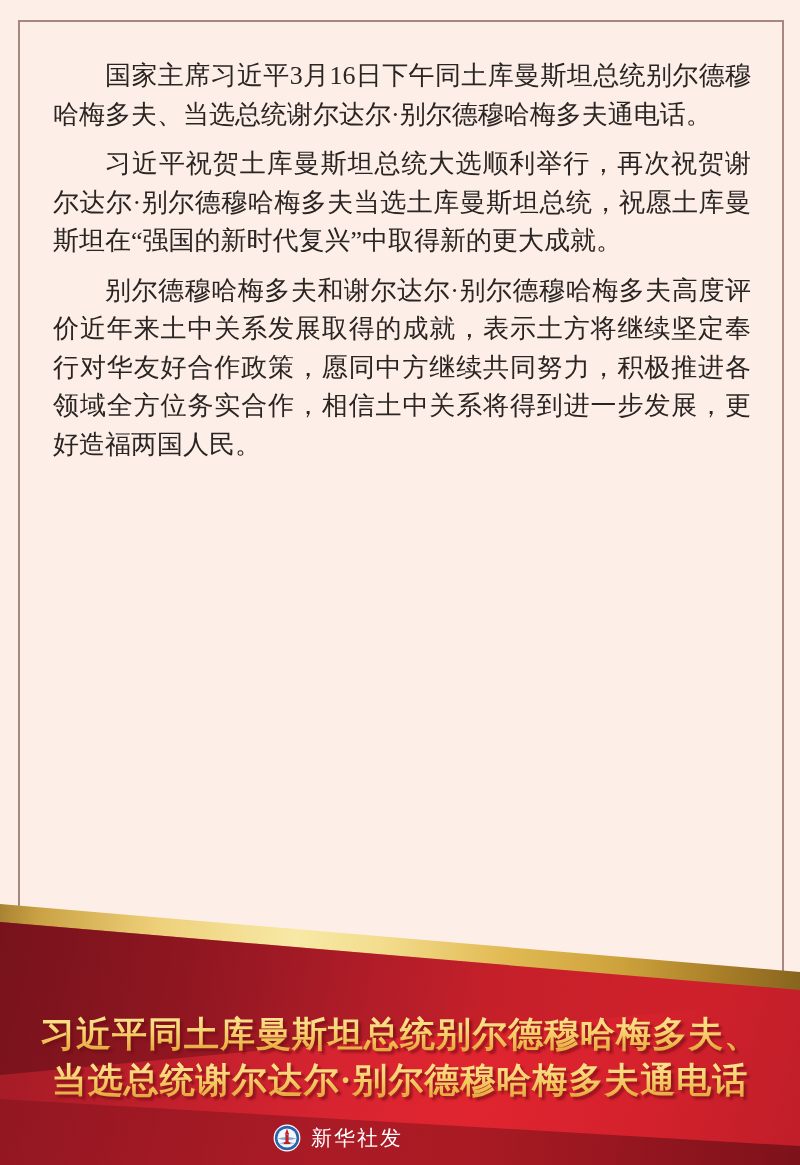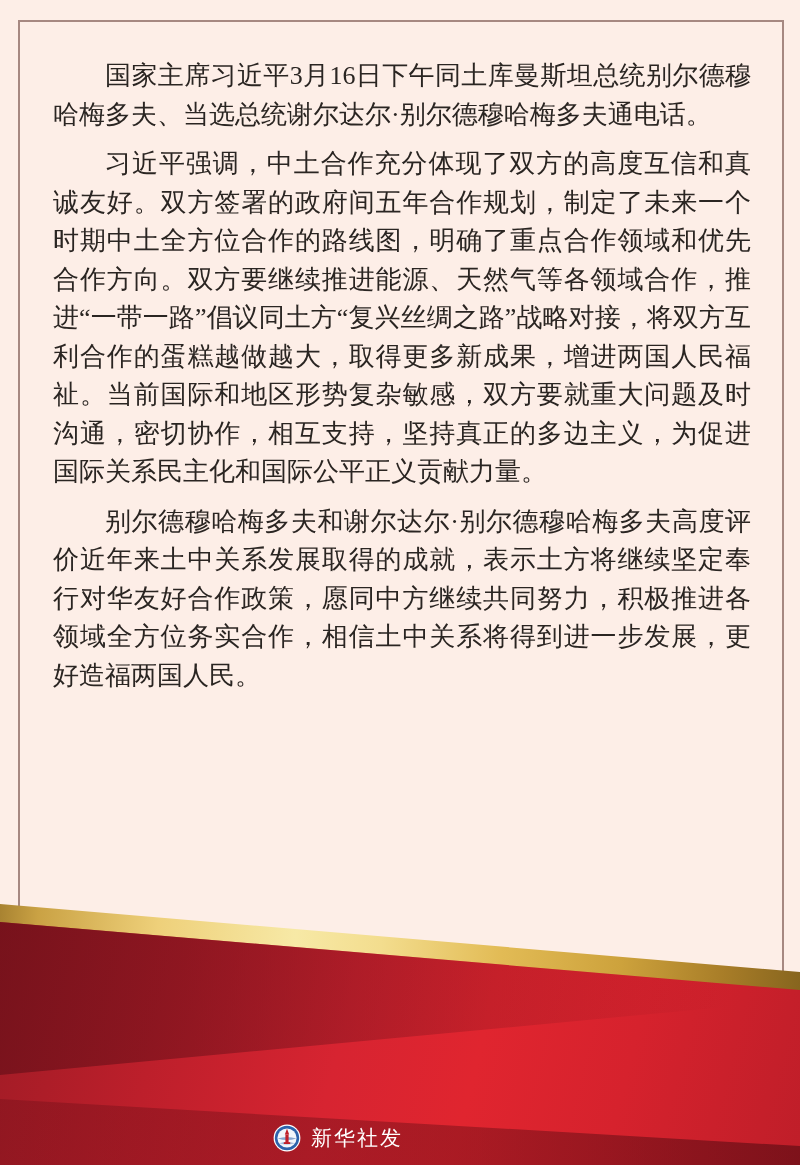--- a/index.html
+++ b/index.html
@@ -100,29 +100,33 @@
 </style>
 </head>
 <body>
 
 <div class="page">
 
   <div class="frame"></div>
 
   <div class="article">
     <p>国家主席习近平3月16日下午同土库曼斯坦总统别尔德穆哈梅多夫、当选总统谢尔达尔·别尔德穆哈梅多夫通电话。</p>
-    <p>习近平强调，中土合作充分体现了双方的高度互信和真诚友好。双方签署的政府间五年合作规划，制定了未来一个时期中土全方位合作的路线图，明确了重点合作领域和优先合作方向。双方要继续推进能源、天然气等各领域合作，推进“一带一路”倡议同土方“复兴丝绸之路”战略对接，将双方互利合作的蛋糕越做越大，取得更多新成果，增进两国人民福祉。当前国际和地区形势复杂敏感，双方要就重大问题及时沟通，密切协作，相互支持，坚持真正的多边主义，为促进国际关系民主化和国际公平正义贡献力量。</p>
+    <p>习近平祝贺土库曼斯坦总统大选顺利举行，再次祝贺谢尔达尔·别尔德穆哈梅多夫当选土库曼斯坦总统，祝愿土库曼斯坦在“强国的新时代复兴”中取得新的更大成就。</p>
     <p>别尔德穆哈梅多夫和谢尔达尔·别尔德穆哈梅多夫高度评价近年来土中关系发展取得的成就，表示土方将继续坚定奉行对华友好合作政策，愿同中方继续共同努力，积极推进各领域全方位务实合作，相信土中关系将得到进一步发展，更好造福两国人民。</p>
   </div>
 
   <div class="gold-ribbon"></div>
   <div class="red-banner"></div>
   <div class="banner-shade-top"></div>
   <div class="banner-shade-bottom"></div>
 
+  <div class="banner-title">
+    <span class="title-line">习近平同土库曼斯坦总统别尔德穆哈梅多夫、</span>
+    <span class="title-line">当选总统谢尔达尔·别尔德穆哈梅多夫通电话</span>
+  </div>
 
   <div class="credit-row">
     <svg class="xinhua-logo" viewBox="0 0 28 28" aria-hidden="true">
       <circle cx="14" cy="14" r="13.4" fill="#ffffff"></circle>
       <circle cx="14" cy="14" r="12.2" fill="#2d63ac"></circle>
       <circle cx="14" cy="14" r="9.6" fill="#f2f6fb"></circle>
       <path d="M4.6 14.5 Q14 11.5 23.4 14.5 Q14 17.5 4.6 14.5 Z" fill="#2d63ac" opacity="0.55"></path>
       <path d="M6.2 19.2 Q14 16.8 21.8 19.2 Q14 21.6 6.2 19.2 Z" fill="#2d63ac" opacity="0.4"></path>
       <rect x="12.4" y="10.5" width="3.2" height="8.5" fill="#c0202a"></rect>
       <path d="M14 4.8 L16.2 10.6 L11.8 10.6 Z" fill="#c0202a"></path>

